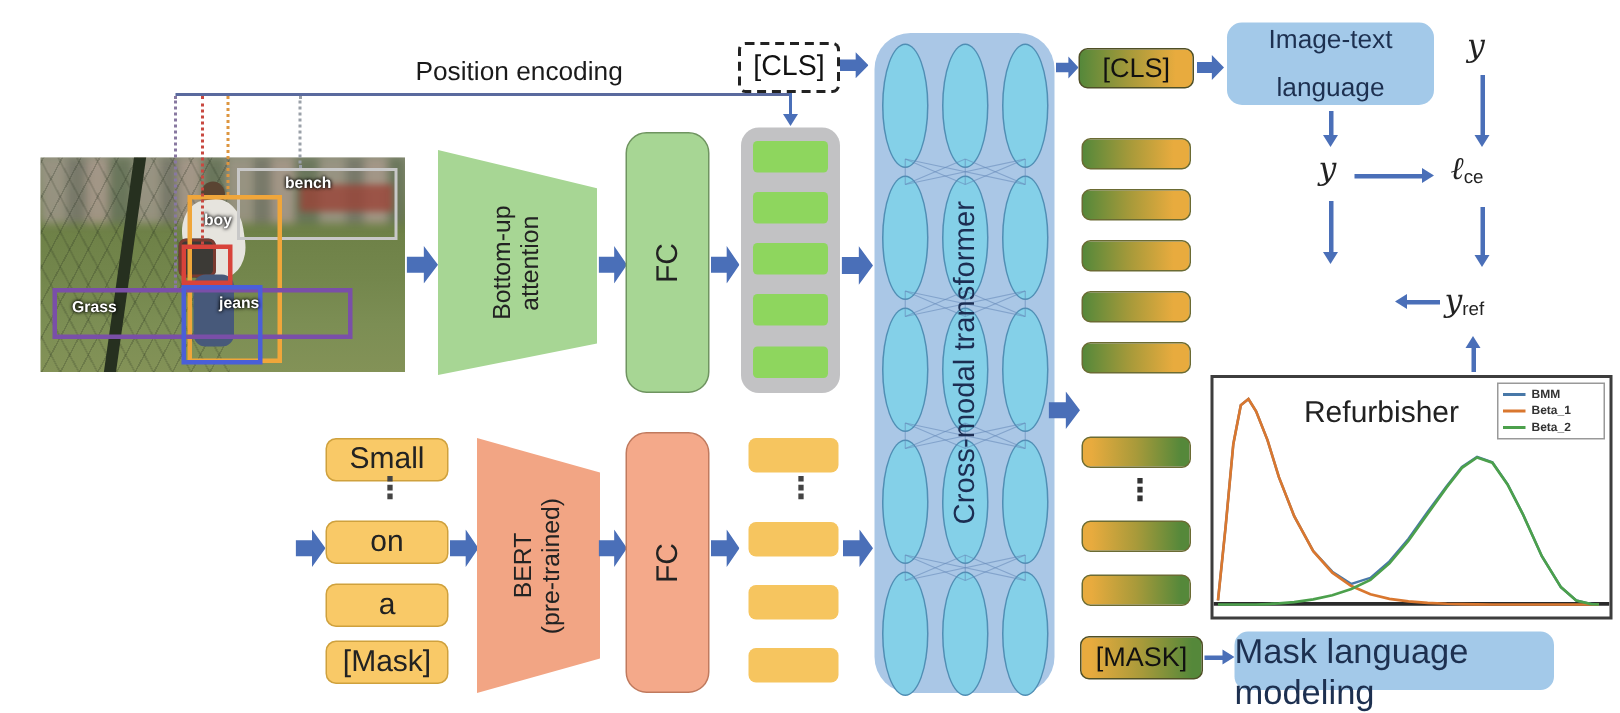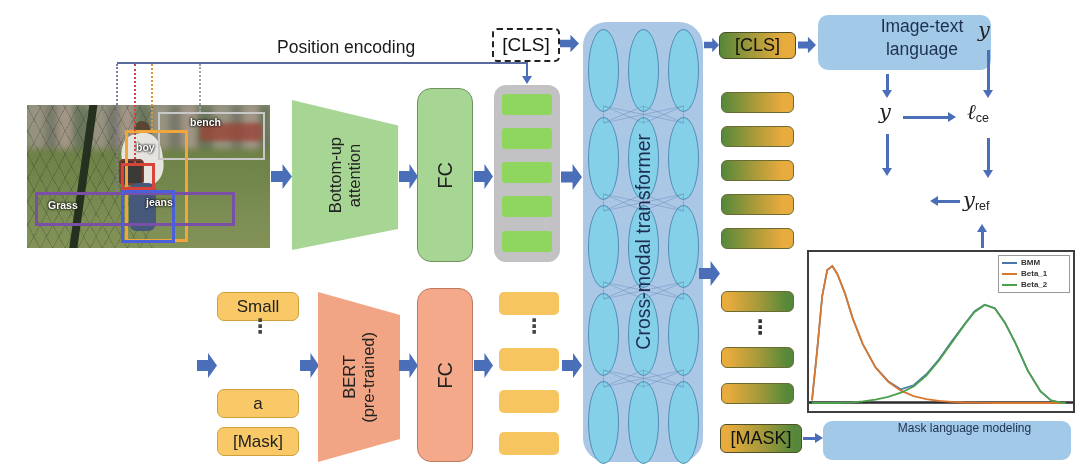--- a/index.html
+++ b/index.html
@@ -33,38 +33,38 @@
   
   .dot-v{position:absolute;width:0;border-left:2px dotted #8878a0;}
   
   .trap{position:absolute;}
   .fcbox{position:absolute;width:56px;height:174px;border-radius:14px;box-sizing:border-box;}
   .graybox{left:494px;top:85px;width:66px;height:177px;border-radius:12px;background:#c2c2c4;}
   .gbar{position:absolute;left:502px;width:50px;height:21px;background:#8ed65e;border-radius:3px;}
   .clsdash{left:492px;top:28px;width:64px;height:30px;border:2px dashed #222;border-radius:5px;background:#fff;
            display:flex;align-items:center;justify-content:center;font-size:19px;color:#111;}
   .tok{position:absolute;left:217px;width:80px;height:27px;background:#f9c967;border:1px solid #cfa13d;border-radius:7px;
-       display:flex;align-items:center;justify-content:center;font-size:17px;color:#222;}
+       display:flex;align-items:center;justify-content:center;font-size:20px;color:#222;}
   .tbar{position:absolute;left:499px;width:60px;height:23px;background:#f6c55f;border-radius:5px;}
   .dots{position:absolute;font-size:20px;font-weight:bold;color:#444;line-height:1;}
   .capbox{left:27px;top:328px;width:166px;height:78px;border:1.5px solid #2a2a2a;background:#fff;box-sizing:border-box;
           padding:7px 8px;font-size:16.5px;line-height:1.33;color:#111;text-align:justify;}
   
   .xfmr{left:583px;top:22px;width:120px;height:440px;border-radius:24px;background:#aac7e6;}
   .ellipse{position:absolute;width:31px;height:83px;border-radius:50%;background:#84d0e8;border:1px solid rgba(70,130,170,.85);box-sizing:border-box;}
   .xfmr-label{position:absolute;inset:0;z-index:3;font-size:19.5px;color:#1c2d52;}
   
   .grad-vt{background:linear-gradient(90deg,#55883a 0%,#a89a3a 45%,#e8ab3e 85%);}
   .grad-tv{background:linear-gradient(90deg,#e8ab3e 8%,#a89a3a 50%,#55883a 92%);}
   .obar{position:absolute;left:721px;width:73px;height:21px;border:1px solid #6b6b33;border-radius:6px;box-sizing:border-box;}
   .otok{position:absolute;border:1.5px solid #4f4f26;border-radius:6px;display:flex;align-items:center;justify-content:center;
         font-size:18px;color:#111;box-sizing:border-box;}
   
   .bluebox{position:absolute;background:#a3c9e9;border-radius:10px;display:flex;flex-direction:column;
-           align-items:center;justify-content:flex-start;color:#1d3050;padding-left:35px;}
+           align-items:center;justify-content:space-between;color:#1d3050;}
   .math{position:absolute;font-family:"DejaVu Serif",serif;font-style:italic;font-size:21px;color:#222;}
   .math .sub{font-family:"Liberation Sans","DejaVu Sans",sans-serif;font-style:normal;font-size:12.5px;vertical-align:-3px;}
   .lrefbox{left:842px;top:179px;width:86px;height:47px;background:#f7b6ca;display:flex;align-items:center;justify-content:center;}
   
   .refpanel{left:807px;top:250px;width:268px;height:163px;background:#fff;border:2px solid #3d3d3d;box-sizing:border-box;}
   .reftitle{position:absolute;left:0;right:40px;top:12px;text-align:center;font-size:20px;color:#222;}
   .legend{position:absolute;right:3px;top:3px;width:64px;border:1px solid #999;background:rgba(255,255,255,.95);
           padding:3px 3px;display:flex;flex-direction:column;gap:3px;}
   .lrow{display:flex;align-items:center;gap:4px;}
   .lswatch{width:15px;height:2px;}
@@ -131,20 +131,21 @@
   <div class="gbar" style="top:196px;"></div>
   <div class="gbar" style="top:231px;"></div>
   <div class="barrow" style="left:561px;top:163px;width:21px;height:28px;"></div>
 
   <div class="abs clsdash">[CLS]</div>
   <div class="barrow" style="left:560px;top:34px;width:19px;height:19px;"></div>
 
   <div class="barrow" style="left:197px;top:352px;width:20px;height:27px;"></div>
   <div class="tok" style="top:292px;">Small</div>
   <div class="dots" style="left:250px;top:316px;">⋮</div>
+  <div class="tok" style="top:347px;">on</div>
   <div class="tok" style="top:389px;">a</div>
   <div class="tok" style="top:427px;">[Mask]</div>
   <div class="barrow" style="left:300px;top:352px;width:19px;height:27px;"></div>
   <div class="trap" style="left:318px;top:292px;width:82px;height:170px;background:#f2a584;clip-path:polygon(0 0,100% 13.5%,100% 86.5%,0 100%);">
     <div class="vwrap">
         <span class="vtext" style="font-size:16.5px;color:#222;">BERT
 (pre-trained)</span>
       </div>
   </div>
   <div class="barrow" style="left:399px;top:352px;width:19px;height:27px;"></div>
@@ -261,20 +262,21 @@
 
   <div class="math" style="left:963px;top:188px;">
     <span>y</span><span class="sub">ref</span>
   </div>
   <div class="shaft" style="left:938px;top:200px;width:22px;height:2.5px;"></div>
   <div class="head left" style="left:930px;top:196px;"></div>
   <div class="shaft" style="left:981px;top:231px;width:2.5px;height:17px;"></div>
   <div class="head up" style="left:977px;top:224px;"></div>
 
   <div class="abs refpanel">
+    <div class="reftitle">Refurbisher</div>
     <svg id="refsvg" width="264" height="159" viewBox="0 0 264 159" style="position:absolute;left:0;top:0;">
         <line x1="0" y1="150.5" x2="264" y2="150.5" stroke="#2a2a2a" stroke-width="2.5"></line>
         <path d="M 3.0 148.3 L 8.1 98.9 L 13.2 44.1 L 18.2 18.1 L 23.3 14.0 L 28.4 22.2 L 36.0 41.4 L 43.6 66.1 L 53.8 92.1 L 66.5 115.4 L 79.2 129.1 L 91.9 137.3 L 104.6 133.2 L 117.3 122.2 L 130.0 107.2 L 142.7 89.3 L 155.4 72.2 L 165.6 59.2 L 175.7 52.6 L 185.9 56.2 L 196.0 70.7 L 206.2 90.7 L 218.9 118.8 L 231.6 139.4 L 241.8 148.3 L 251.9 150.7 L 257.0 151.0" fill="none" stroke="#4878a8" stroke-width="1.6"></path>
         <path d="M 3.0 148.3 L 8.1 98.9 L 13.2 44.1 L 18.2 18.1 L 23.3 14.0 L 28.4 22.2 L 36.0 41.4 L 43.6 66.1 L 53.8 92.1 L 66.5 115.4 L 79.2 129.8 L 91.9 138.7 L 104.6 144.2 L 117.3 147.2 L 130.0 148.9 L 142.7 149.9 L 155.4 150.5 L 165.6 150.7 L 175.7 150.9 L 185.9 151.0 L 196.0 151.0 L 206.2 151.0 L 218.9 151.0 L 231.6 151.0 L 241.8 151.0 L 251.9 151.0 L 257.0 151.0" fill="none" stroke="#d9772f" stroke-width="1.8"></path>
         <path d="M 3.0 151.0 L 8.1 151.0 L 13.2 151.0 L 18.2 151.0 L 23.3 151.0 L 28.4 151.0 L 36.0 150.7 L 43.6 150.3 L 53.8 149.4 L 66.5 147.6 L 79.2 144.8 L 91.9 140.7 L 104.6 134.6 L 117.3 123.6 L 130.0 108.5 L 142.7 90.7 L 155.4 72.9 L 165.6 59.9 L 175.7 53.0 L 185.9 56.5 L 196.0 70.9 L 206.2 90.7 L 218.9 118.8 L 231.6 139.4 L 241.8 148.3 L 251.9 150.7 L 257.0 151.0" fill="none" stroke="#4ca04c" stroke-width="1.8"></path>
       </svg>
     <div class="legend">
       <div class="lrow">
         <span class="lswatch" style="background: rgb(72, 120, 168);"></span>
         <span class="ltext">BMM</span>
@@ -285,15 +287,15 @@
       </div>
       <div class="lrow">
         <span class="lswatch" style="background: rgb(76, 160, 76);"></span>
         <span class="ltext">Beta_2</span>
       </div>
     </div>
   </div>
 
   <div class="shaft" style="left:803px;top:437px;width:14px;height:2.5px;"></div>
   <div class="head right" style="left:815px;top:433px;"></div>
-  <div class="bluebox" style="left:823px;top:421px;width:213px;height:39px;font-size:12px;border-radius:9px;">Mask language modeling</div>
+  <div class="bluebox" style="left:823px;top:421px;width:213px;height:39px;font-size:23px;border-radius:9px;">Mask language modeling</div>
 
 </div>
 
 </body></html>

